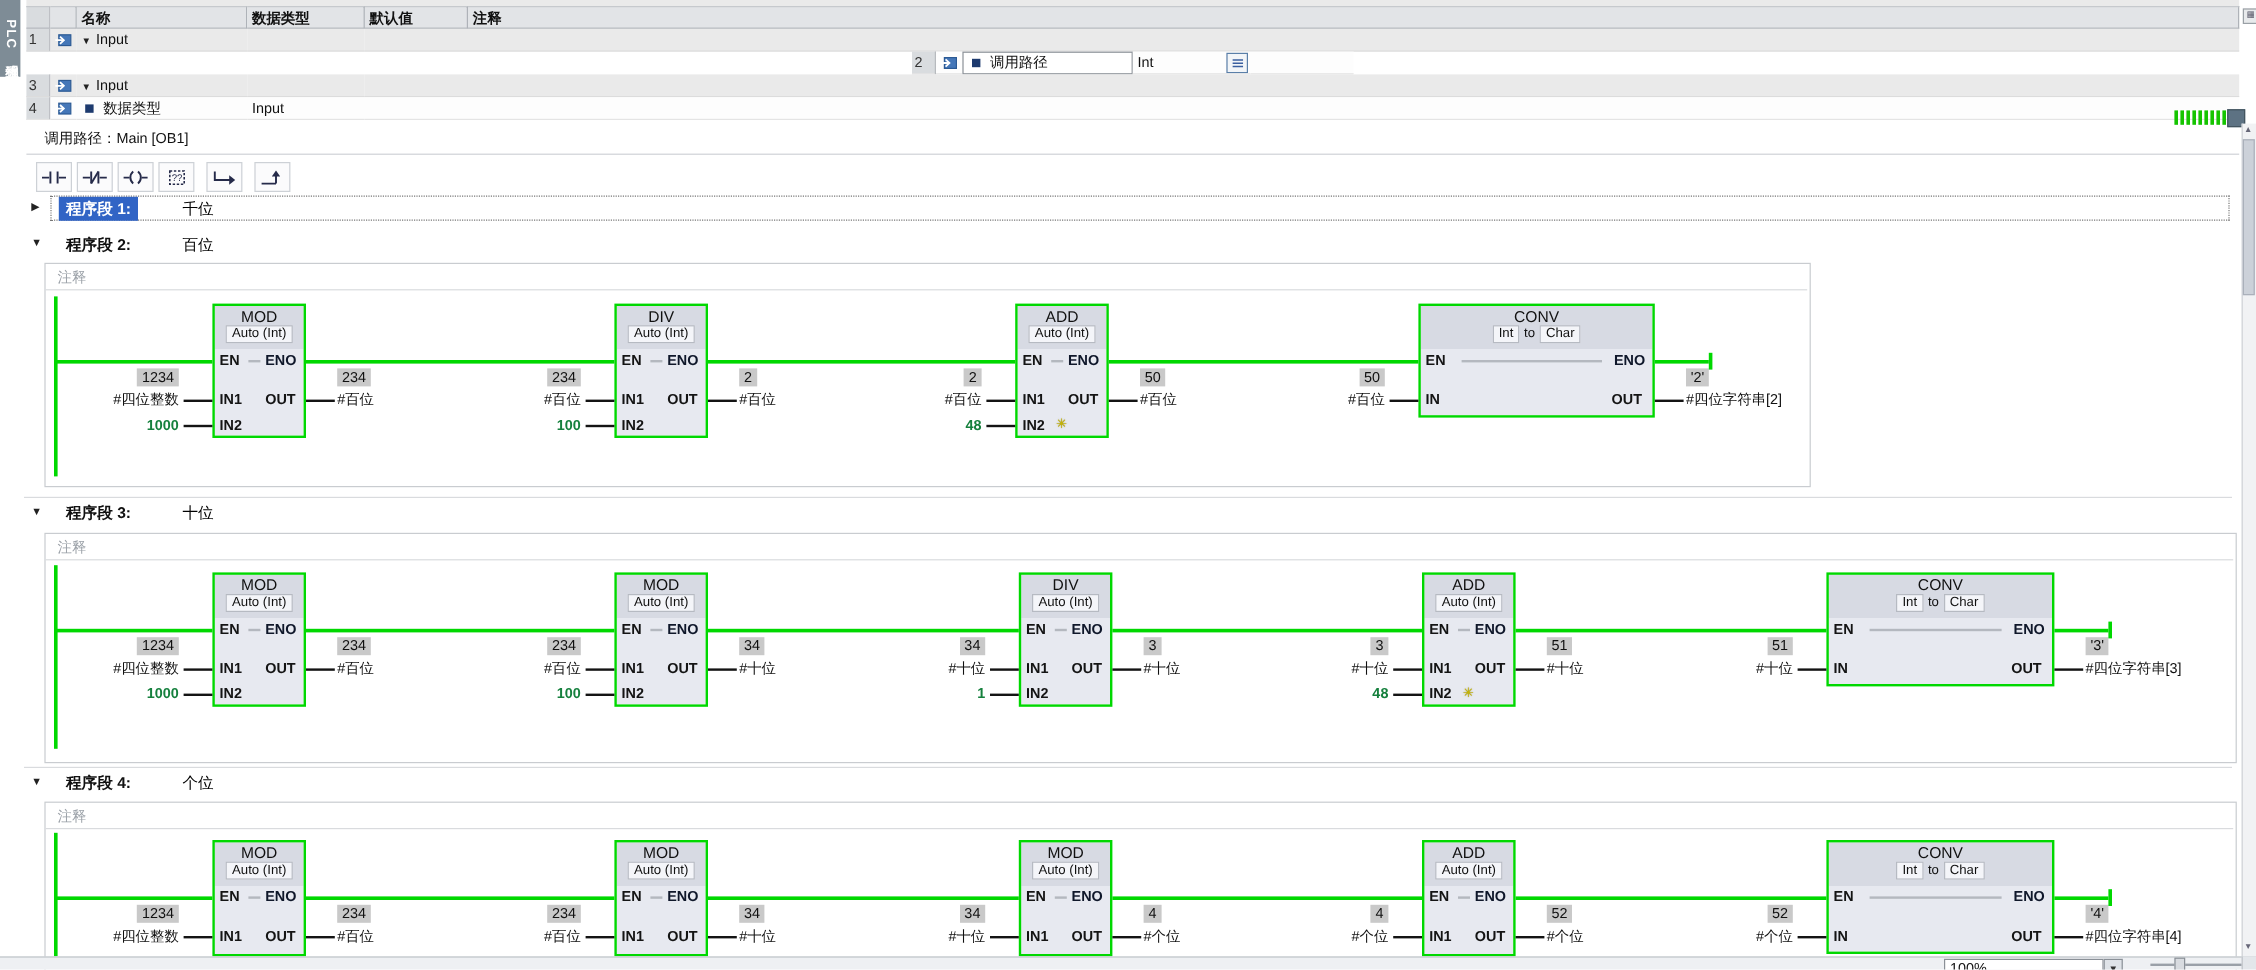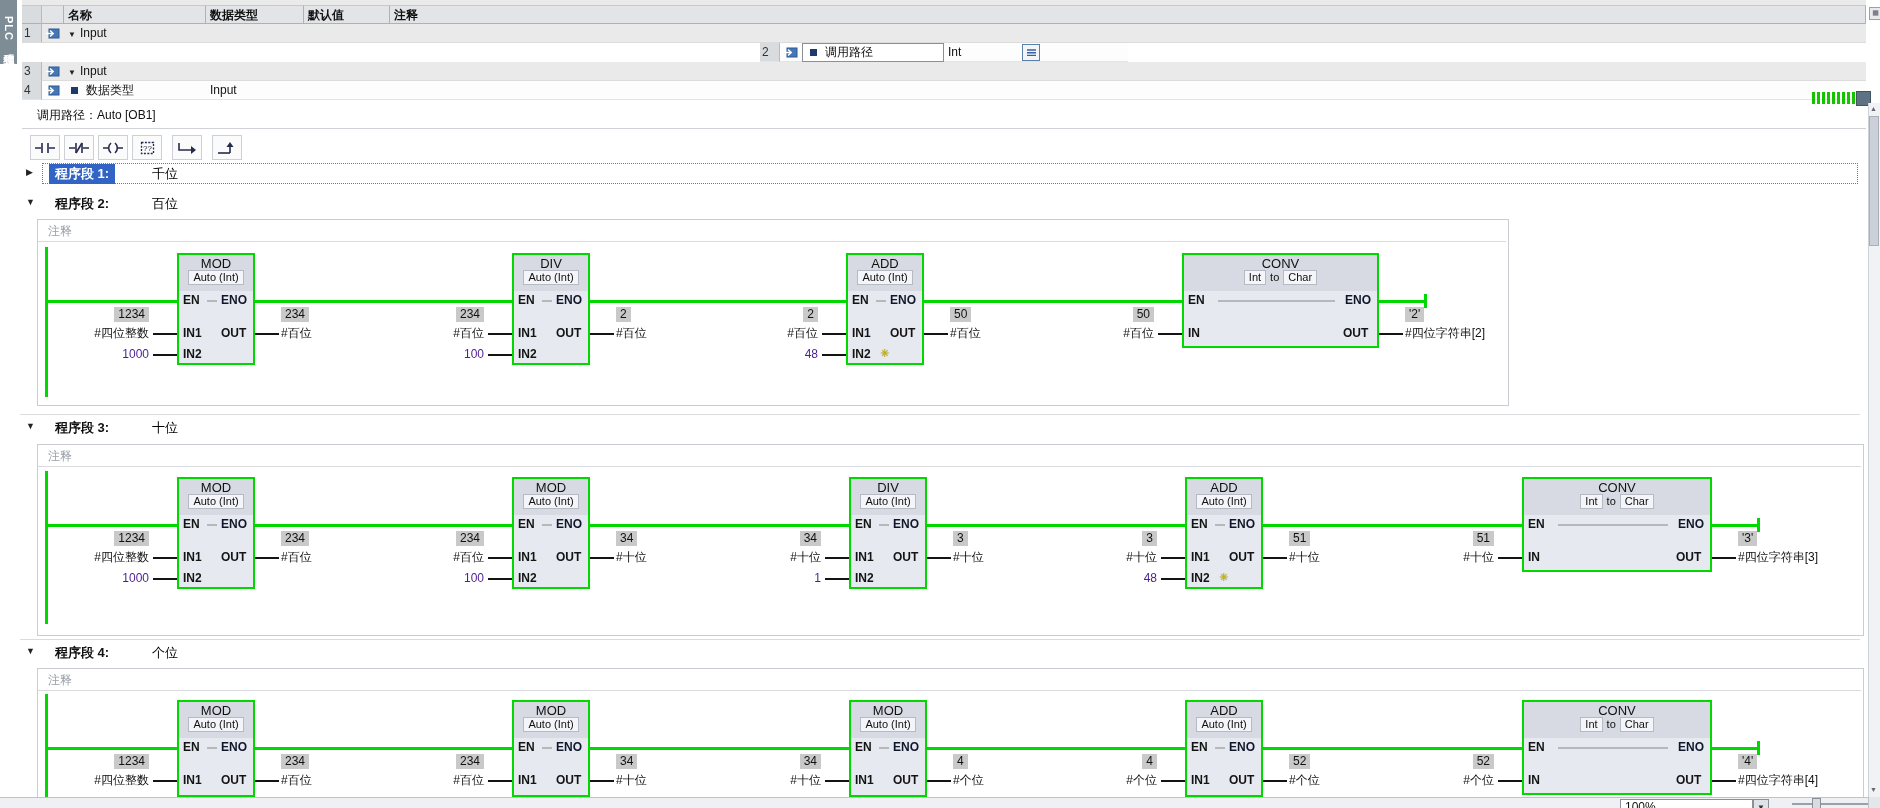--- a/index.html
+++ b/index.html
@@ -44,21 +44,21 @@
   .gwire{background:#00d800;}
   .bwire{background:#141414;height:2px;}
   .blk{border:2px solid #00d800;box-sizing:border-box;
     background:linear-gradient(#d7dae3 0,#d7dae3 36px,#e7e9f0 36px);}
   .blk-title{font-weight:normal;font-size:13px;text-align:center;}
   .subbadge{border:1px solid #b6bac2;background:#f4f5f9;padding:0 4px;font-size:11px;line-height:13px;display:inline-block;}
   .pinlbl{font-weight:bold;font-size:12px;color:#141414;}
   .pinlbl.gray{color:#0f172a;}
   .badge{background:#c9c9c9;padding:0 4px;display:inline-block;line-height:15px;font-size:12px;color:#111;}
   .opnd{font-size:12px;color:#111;line-height:15px;}
-  .const{color:#4c1d95;}
+  .const{color:#15803d;font-weight:bold;}
   .star{color:#c9b700;font-size:11px;text-shadow:0 0 1px #7a7000;}
   
   .sbar{left:1868px;top:103px;width:12px;height:694px;background:#f1f2f4;border-left:1px solid #cfd2d6;}
   .sthumb{left:1869px;top:116px;width:10px;height:130px;background:#ccd1d9;border:1px solid #aab0ba;box-sizing:border-box;}
   .bbar{left:0;top:797px;width:1880px;height:11px;background:#eef0f3;border-top:1px solid #bfc3c8;}
   .zoombox{left:1620px;top:799px;width:133px;height:16px;background:#fff;border:1px solid #8a9097;line-height:15px;padding-left:4px;box-sizing:border-box;}
   .zoomdd{left:1753px;top:799px;width:16px;height:16px;background:#dfe3e8;border:1px solid #8a9097;box-sizing:border-box;
     display:flex;align-items:center;justify-content:center;font-size:8px;color:#333;}
   .sld-track{left:1792px;top:803px;width:84px;height:2px;background:#9aa0a8;}
   .sld-handle{left:1812px;top:798px;width:9px;height:14px;background:#d8dbe0;border:1px solid #8a9097;box-sizing:border-box;}
@@ -139,21 +139,21 @@
         <div class="c nm"><span class="sqm"></span><span>数据类型</span></div>
         <div class="c ty"><span>Input</span></div>
         <div class="c df"></div>
         <div class="c cm"><span></span></div>
       </div>
     </div>
 </div>
 <div class="abs" style="left:1869px;top:7px;width:11px;height:11px;border:1px solid #9aa0a6;background:#e8eaec;font-size:7px;line-height:10px;text-align:center;color:#556;">▦</div>
 
 <div class="abs callpath">
-  <span style="margin-left:15px;margin-top:41px;">调用路径：</span><span>Auto [OB1]</span>
+  <span style="margin-left:15px;margin-top:41px;">调用路径：</span><span>Main [OB1]</span>
 </div>
 
 <div class="abs" style="left:1812px;top:92px;">
   <span class="gbar"></span><span class="gbar"></span><span class="gbar"></span><span class="gbar"></span><span class="gbar"></span><span class="gbar"></span><span class="gbar"></span><span class="gbar"></span><span class="gbar"></span><span class="gbar"></span>
 </div>
 <div class="abs" style="left:1856px;top:91px;width:13px;height:13px;background:#5d7283;border:1px solid #43545f;"></div>
 
 <div>
   <div class="abs tb-btn" style="left:30px;">
     <svg width="22" height="14">

